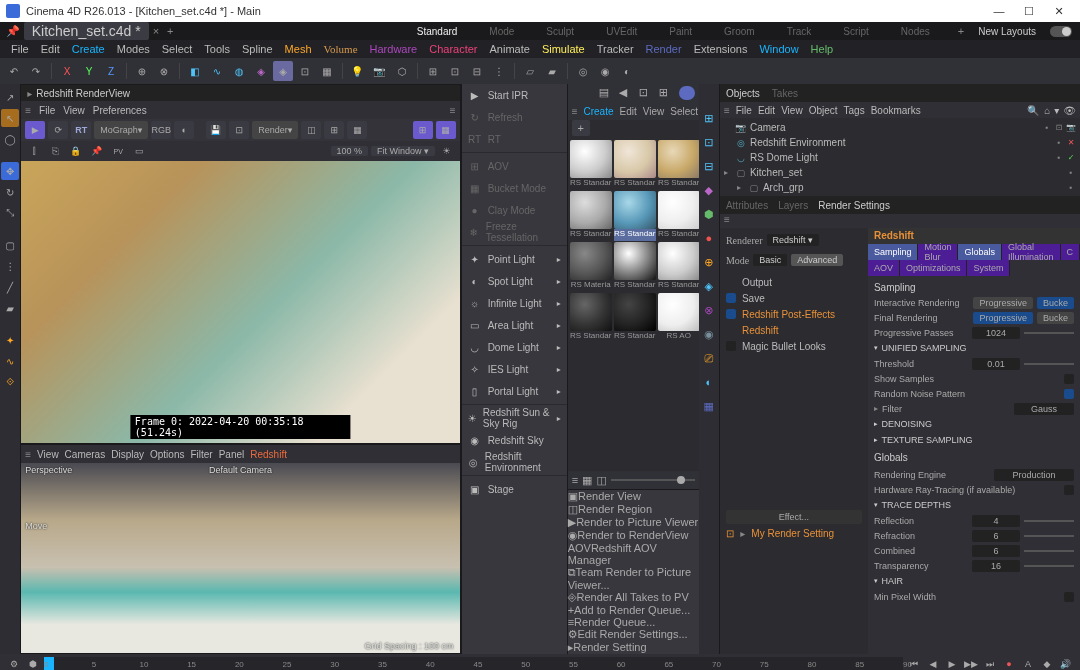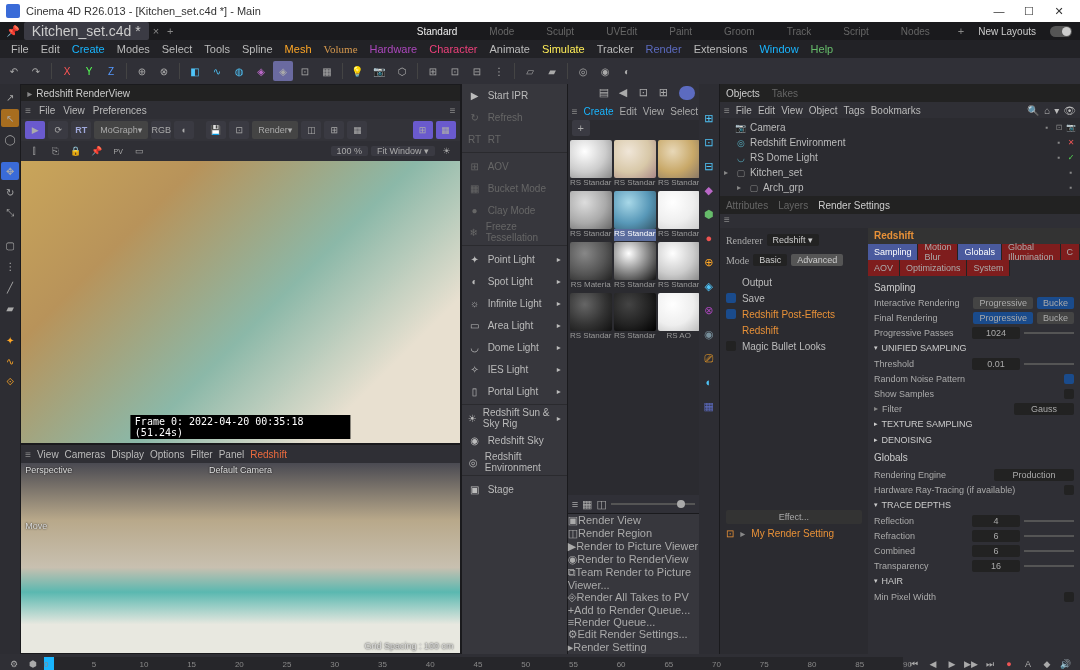--- a/index.html
+++ b/index.html
@@ -98,21 +98,21 @@
 .attrleft .dd { background:#222; padding:1px 6px; border-radius:2px; color:#ccc; font-size:9px; }
 .attrleft .cb { width:10px; height:10px; background:#1a4b8c; border-radius:2px; }
 .attrleft .cb.off { background:#222; }
 .attrleft .hi { color:#e89138; margin-left:16px; }
 .attrleft .nm { color:#bbb; margin-left:16px; }
 .attrleft .btn { background:#333; text-align:center; padding:2px; border-radius:2px; margin-top:6px; font-size:9px; }
 .attrleft .mys { color:#e89138; margin-top:4px; display:flex; align-items:center; gap:6px; }
 .attrright { flex:1; background:#2f2f35; font-size:10px; overflow:hidden; }
 .rshdr { height:16px; background:#333; padding:2px 6px; color:#e89138; font-weight:bold; font-size:10px; }
 .tabrow { display:flex; height:16px; }
-.tabrow span { padding:0 6px; display:flex; align-items:center; font-size:9px; background:#7f1d1d; color:#aaa; border-right:1px solid #222; }
+.tabrow span { padding:0 6px; display:flex; align-items:center; font-size:9px; background:#4c1d95; color:#aaa; border-right:1px solid #222; }
 .tabrow .act { background:#4a5a9e; color:#fff; }
 .sect { padding:4px 6px; }
 .srow { display:flex; align-items:center; height:15px; gap:4px; }
 .srow .sl { flex:1; color:#aaa; font-size:9px; }
 .srow .sv { width:48px; background:#222; text-align:center; font-size:9px; padding:1px 0; border-radius:2px; }
 .srow .sbtn { background:#444; padding:1px 6px; font-size:9px; border-radius:2px; }
 .srow .sbtn.act { background:#1a4b8c; }
 .srow .slid { width:50px; height:2px; background:#555; }
 .shdr { color:#ccc; font-size:9px; padding:3px 0; display:flex; align-items:center; gap:4px; }
 .shdr::before { content:'▾'; font-size:7px; }
@@ -464,20 +464,21 @@
       <span>▦</span>
       <span>◫</span>
       <div class="slider"></div>
     </div>
 
     <div id="rendmenu" style="background:#37373d;border-top:1px solid #1a1a1d;">
         <div class="mi "><span class="ic">▣</span><span>Render View</span></div>
         <div class="mi "><span class="ic">◫</span><span>Render Region</span></div>
         <div class="mi  arr"><span class="ic">▶</span><span>Render to Picture Viewer</span></div>
         <div class="mi "><span class="ic">◉</span><span>Render to RenderView</span></div>
+        <div class="mi "><span class="ic">AOV</span><span>Redshift AOV Manager</span></div>
         <div class="mi dim"><span class="ic">⧉</span><span>Team Render to Picture Viewer...</span></div>
         <div class="mi "><span class="ic">⎆</span><span>Render All Takes to PV</span></div>
         <div class="sep"></div>
         <div class="mi "><span class="ic">+</span><span>Add to Render Queue...</span></div>
         <div class="mi "><span class="ic">≡</span><span>Render Queue...</span></div>
         <div class="sep"></div>
         <div class="mi "><span class="ic">⚙</span><span>Edit Render Settings...</span></div>
         <div class="sep"></div>
         <div class="mi  arr"><span class="ic">▸</span><span>Render Setting</span></div>
       </div>
@@ -655,34 +656,34 @@
               <span class="sv">1024</span>
               <div class="slid"></div>
             </div>
           <div class="shdr">UNIFIED SAMPLING</div>
           <div class="srow">
               <span class="sl">Threshold</span>
               <span class="sv">0.01</span>
               <div class="slid"></div>
             </div>
           <div class="srow">
+              <span class="sl">Show Samples</span>
+              <div style="width:10px;height:10px;background:#222;border-radius:2px;"></div>
+            </div>
+          <div class="srow">
               <span class="sl">Random Noise Pattern</span>
               <div style="width:10px;height:10px;background:#1a4b8c;border-radius:2px;"></div>
-            </div>
-          <div class="srow">
-              <span class="sl">Show Samples</span>
-              <div style="width:10px;height:10px;background:#222;border-radius:2px;"></div>
             </div>
           <div class="srow">
               <span style="color:#888;font-size:8px;">▸</span>
               <span class="sl">Filter</span>
               <span class="sv" style="width:60px;">Gauss</span>
             </div>
+          <div class="shdr col">DENOISING</div>
           <div class="shdr col">TEXTURE SAMPLING</div>
-          <div class="shdr col">DENOISING</div>
           <div style="color:#ccc;font-size:10px;padding:4px 0;">Globals</div>
           <div class="srow">
               <span class="sl">Rendering Engine</span>
               <span class="sv" style="width:80px;">Production</span>
             </div>
           <div class="srow">
               <span class="sl">Hardware Ray-Tracing (if available)</span>
               <div style="width:10px;height:10px;background:#222;border-radius:2px;"></div>
             </div>
           <div class="shdr">TRACE DEPTHS</div>

